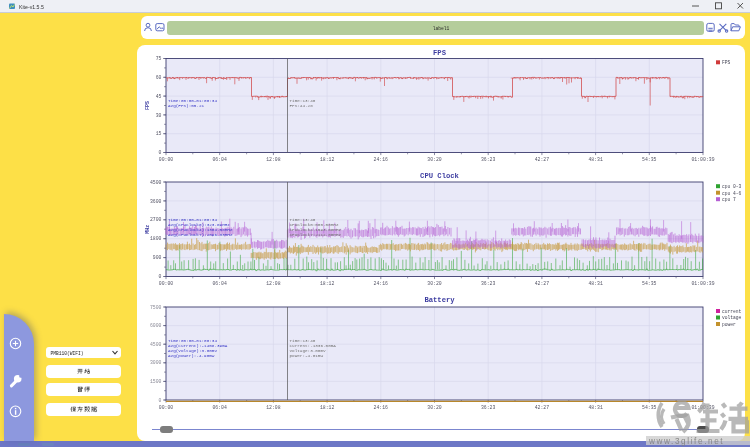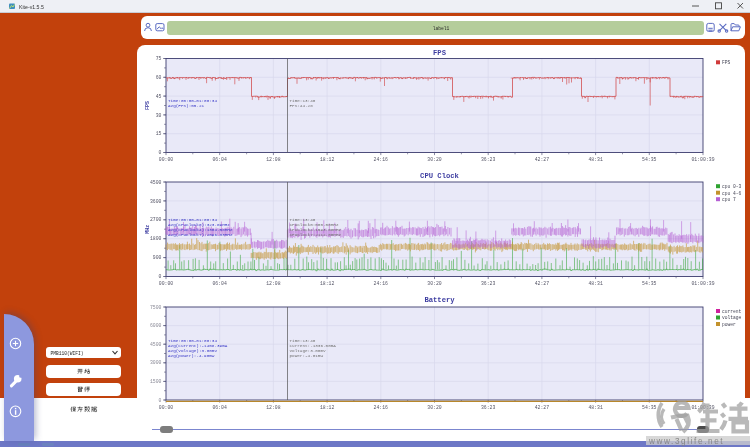--- a/index.html
+++ b/index.html
@@ -1,15 +1,15 @@
 <!DOCTYPE html>
 <html><head><meta charset="utf-8"><style>
 * {margin:0;padding:0;box-sizing:border-box}
 html,body {width:750px;height:447px;overflow:hidden;font-family:"Liberation Sans",sans-serif}
-#app {position:relative;width:750px;height:398px;background:#c2410c}
+#app {position:relative;width:750px;height:447px;background:#fde047}
 .abs {position:absolute}
 </style></head><body>
 <div id="app">
  <div class="abs" style="left:0;top:0;width:750px;height:12.5px;background:#eef0f5;border-bottom:1px solid #c9cdd6"></div>
  <div class="abs" style="left:0;top:441px;width:750px;height:6px;background:#6d77c6"></div>
  <div class="abs" style="left:18px;top:442.5px;width:12px;height:3.5px;background:#5d93a8;opacity:.35;border-radius:1px"></div>
  <div class="abs" style="left:42px;top:442.5px;width:12px;height:3.5px;background:#6a9ab0;opacity:.3;border-radius:1px"></div>
  <div class="abs" style="left:3.5px;top:314px;width:30px;height:127px;background:#8d98de;border-radius:0 30px 0 0;box-shadow:2px -2px 6px rgba(55,62,120,.35)"></div>
  <div class="abs" style="left:141px;top:16px;width:604px;height:23px;background:#fff;border-radius:6px"></div>
  <div class="abs" style="left:166.5px;top:20.5px;width:537px;height:14.5px;background:#b5cd9b;border-radius:3px"></div>

